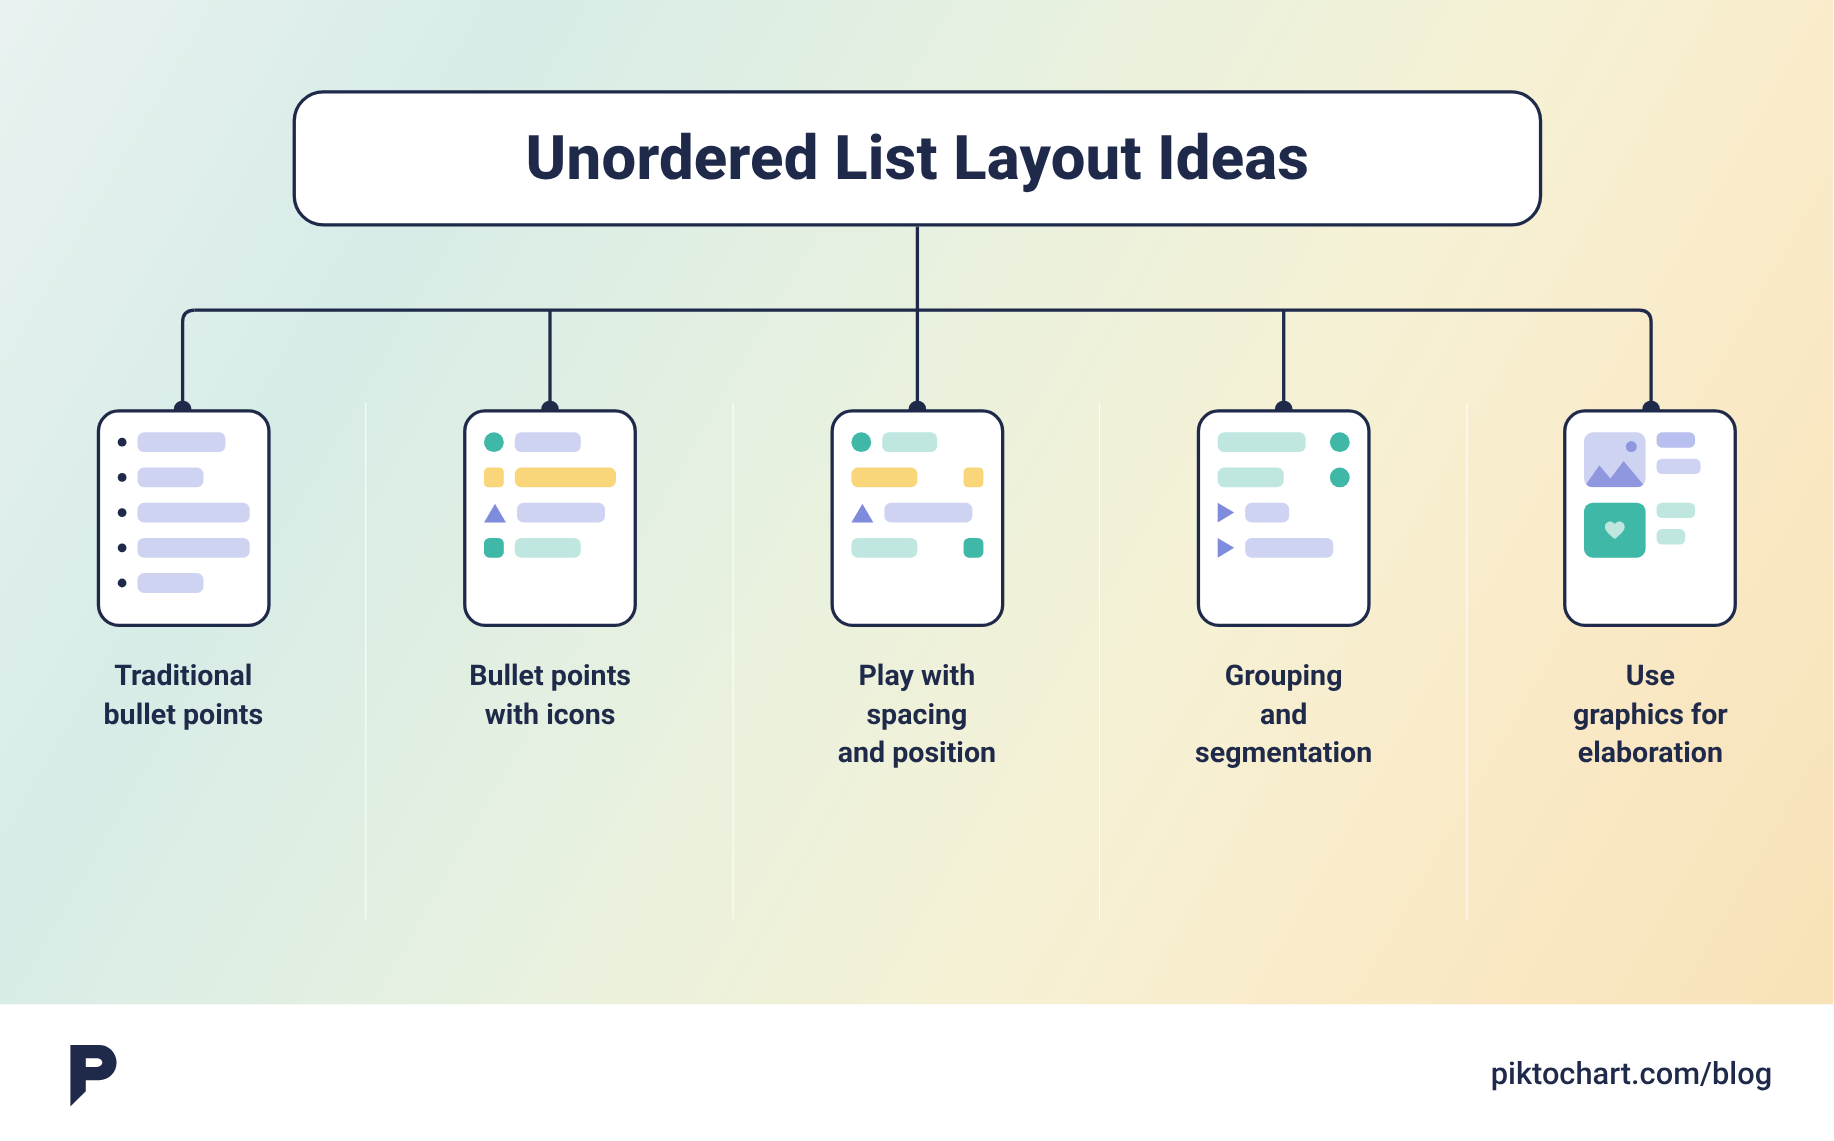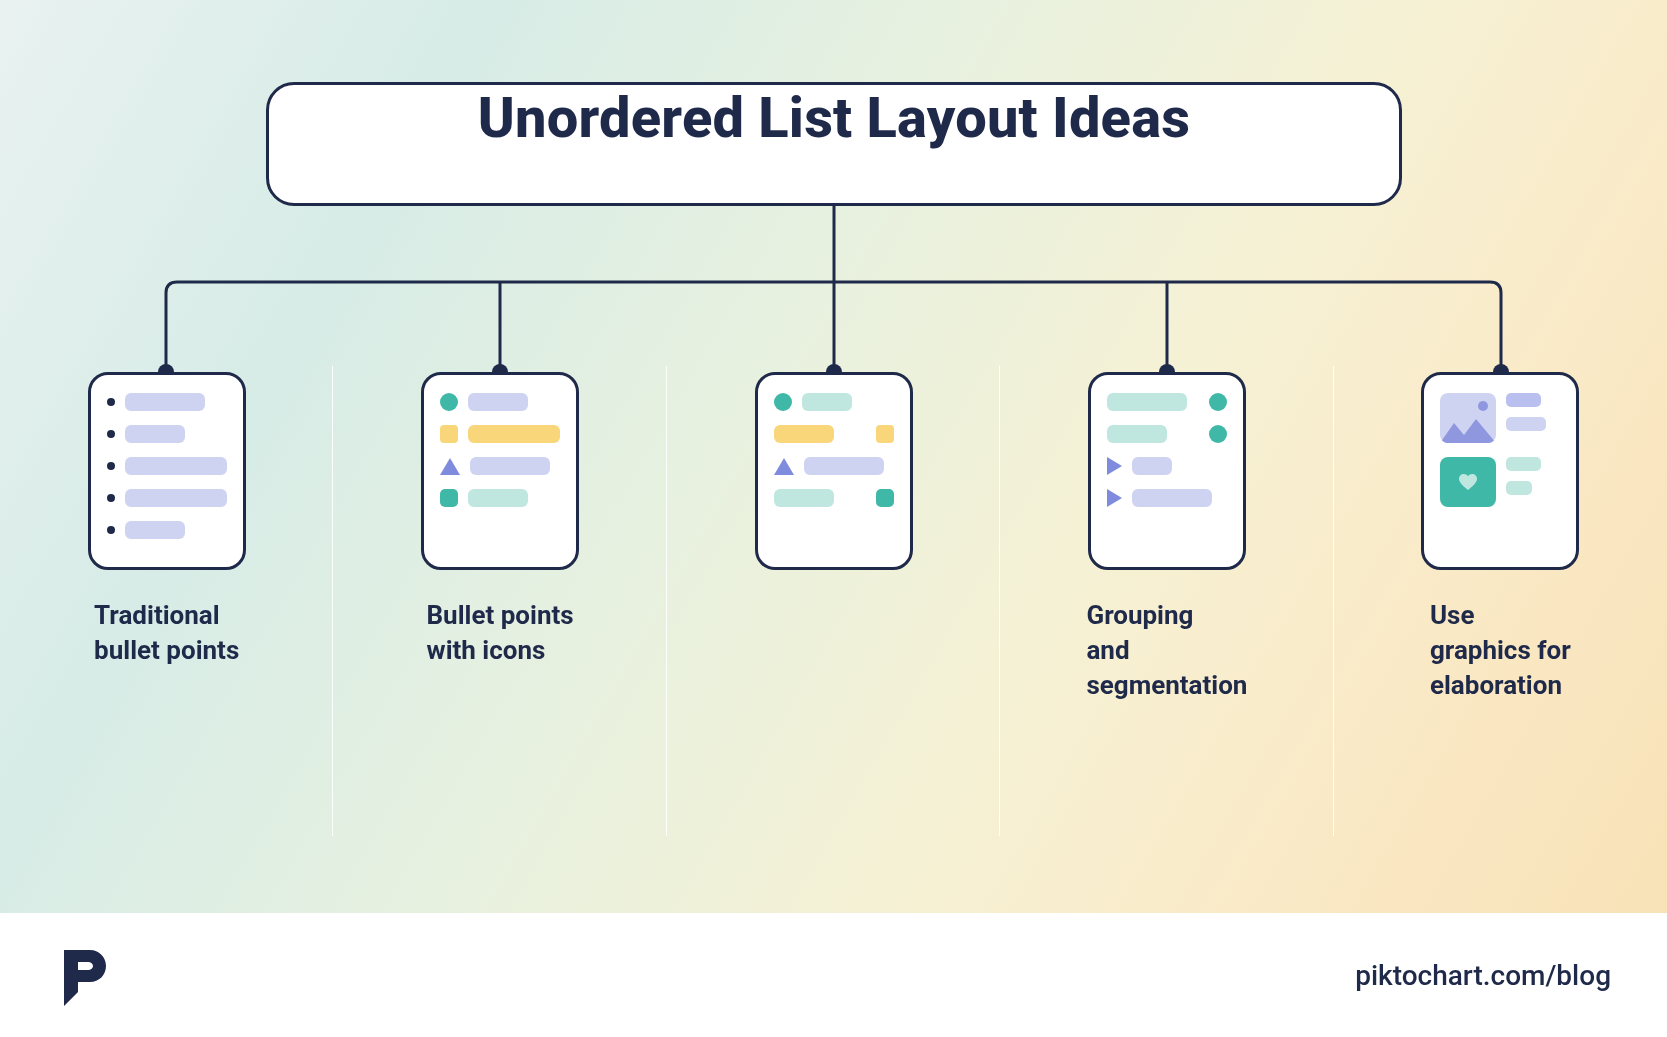--- a/index.html
+++ b/index.html
@@ -13,21 +13,21 @@
     width:1667px;height:1037px;position:relative;overflow:hidden;background:#fff;
   }
   .canvas{
     position:absolute;left:0;top:0;width:1667px;height:920px;
     background:linear-gradient(120deg,#e9f2f0 0%,#d7ece7 22%,#e8f1df 45%,#f6f1d4 65%,#fae9c6 82%,#f8e2b7 100%);
   }
   
   .title-box{
     position:absolute;left:266px;top:82px;width:1136px;height:124px;
     background:#fff;border:3px solid #1f2a4a;border-radius:28px;
-    display:flex;justify-content:center;
+    display:flex;align-items:center;justify-content:center;
   }
   .title-box h1{
     font-size:56px;font-weight:800;color:#1f2a4a;letter-spacing:.2px;
     white-space:nowrap;
   }
   
   svg.connectors{position:absolute;left:0;top:0;width:1667px;height:920px;pointer-events:none}
   svg.connectors path{stroke:#1f2a4a;stroke-width:3;fill:none}
   svg.connectors circle{fill:#1f2a4a}
 
@@ -39,21 +39,21 @@
     flex:1;display:flex;flex-direction:column;align-items:center;gap:28px;position:relative;
   }
   .slot:not(:last-child)::after{
     content:"";position:absolute;right:0;top:-6px;width:1px;height:470px;background:rgba(255,255,255,.9);
   }
   .card{
     width:158px;height:198px;background:#fff;border:3px solid #1f2a4a;border-radius:20px;
     position:relative;padding:18px 16px;
   }
   .label{
-    font-size:26px;line-height:1.35;font-weight:700;color:#1f2a4a;text-align:left;
+    font-size:26px;line-height:1.35;font-weight:700;color:#1f2a4a;text-align:center;
     max-width:260px;
   }
   
   .row{display:flex;align-items:center;gap:10px;margin-bottom:14px}
   .bar{height:18px;border-radius:6px}
   .bar-sm{height:14px;border-radius:5px}
   .wfull{flex:1}
   .w80{width:80px}
   .w60{width:60px}
   .w50{width:50px}
@@ -180,20 +180,21 @@
             </div>
           <div class="row">
               <span class="triangle c-lav"></span>
               <span class="bar lav w80"></span>
             </div>
           <div class="row" style="justify-content:space-between;margin-bottom:0">
               <span class="bar tealL w60"></span>
               <span class="square teal" style="border-radius:5px"></span>
             </div>
         </div>
+        <div class="label">Play with<br>spacing<br>and position</div>
       </div>
 
       <div class="slot">
         <div class="card">
           <div class="row" style="justify-content:space-between">
               <span class="bar tealL w80"></span>
               <span class="circle teal"></span>
             </div>
           <div class="row" style="justify-content:space-between">
               <span class="bar tealL w60"></span>

